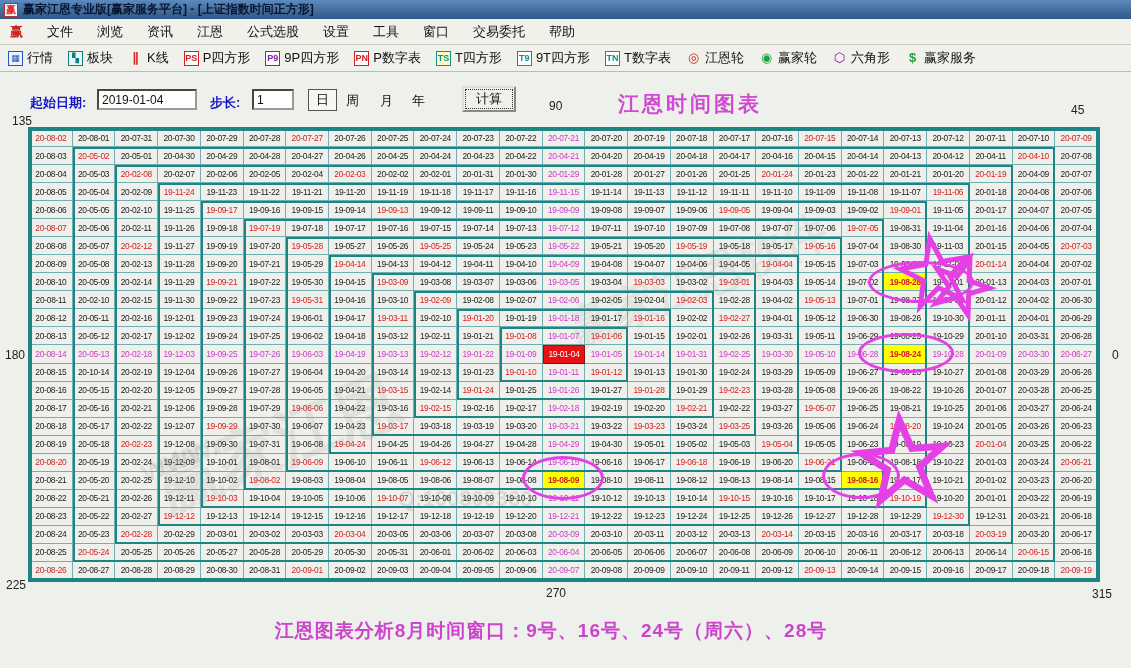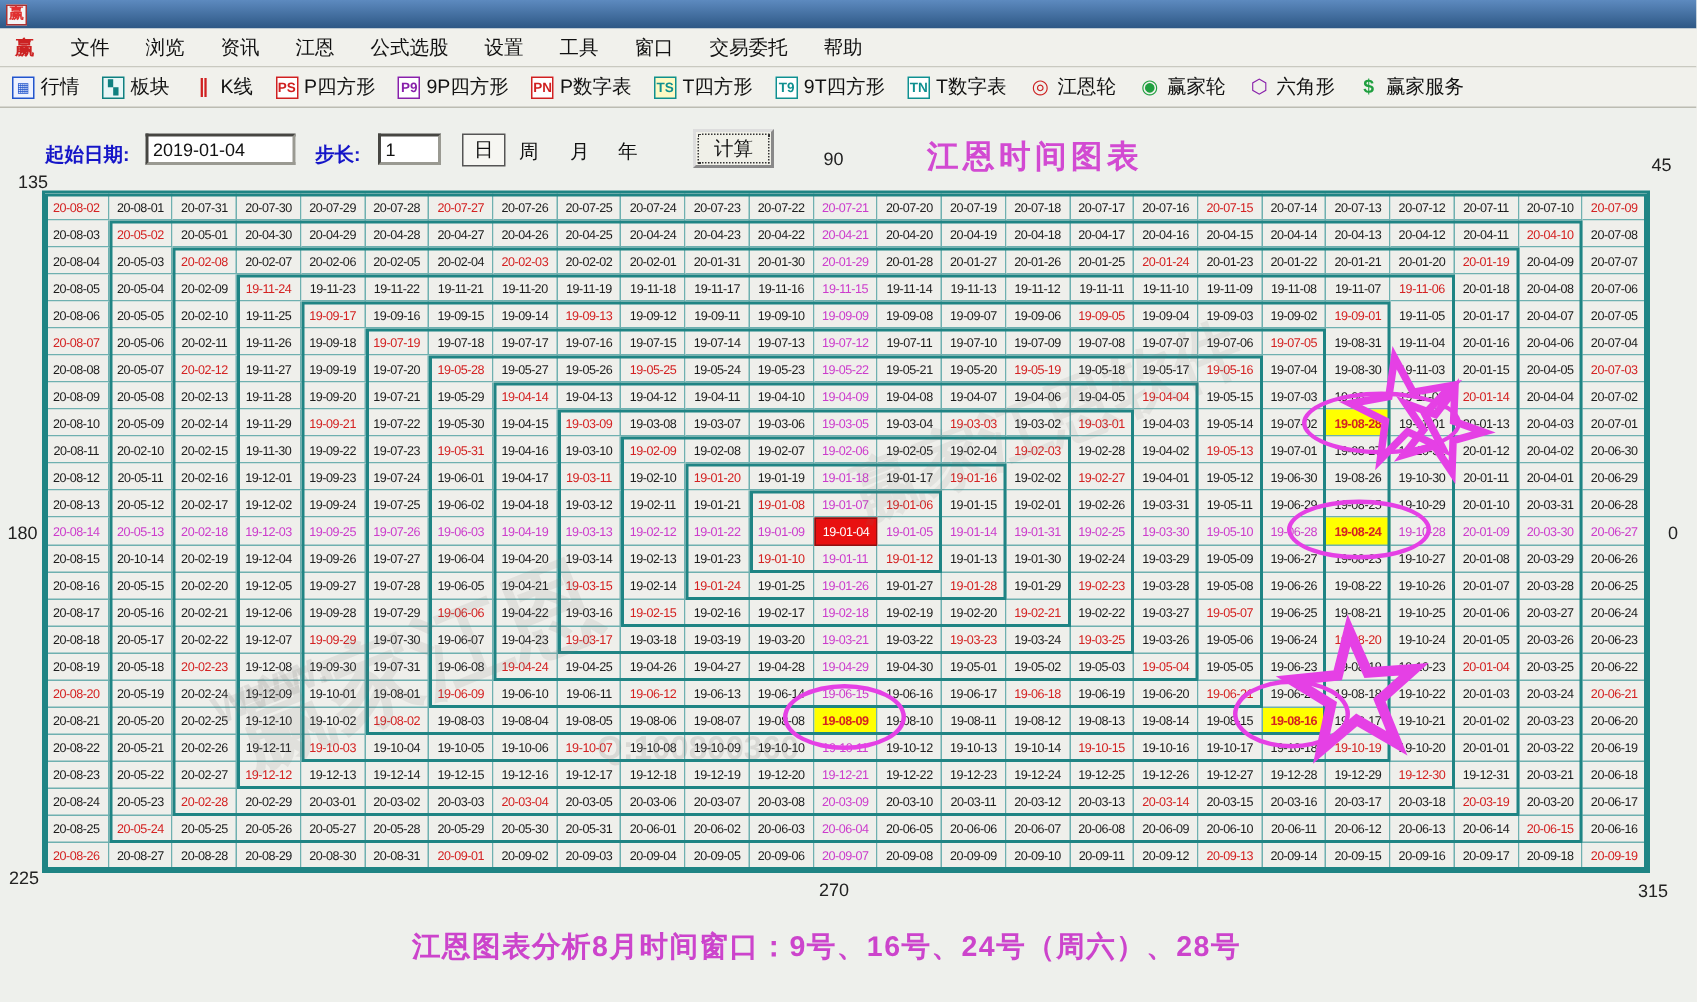--- a/index.html
+++ b/index.html
@@ -57,20 +57,21 @@
   #annot-svg { position:absolute; left:0; top:0; pointer-events:none; }
 
   .caption { position:absolute; left:0; top:618px; width:1102px; text-align:center;
     color:#cc44cc; font-size:19px; font-weight:bold; letter-spacing:1px; }
 </style>
 </head>
 <body>
 
 <div class="titlebar">
   <span class="logo">赢</span>
+  <span>赢家江恩专业版[赢家服务平台] - [上证指数时间正方形]</span>
 </div>
 
 <div class="menubar" id="menubar">
     <span class="accent">赢</span>
     <span class="">文件</span>
     <span class="">浏览</span>
     <span class="">资讯</span>
     <span class="">江恩</span>
     <span class="">公式选股</span>
     <span class="">设置</span>
@@ -146,21 +147,21 @@
   <span class="ptoggle" style="left:346px; top:20px;">周</span>
   <span class="ptoggle" style="left:380px; top:20px;">月</span>
   <span class="ptoggle" style="left:412px; top:20px;">年</span>
 
   <button class="calc-btn" style="left:462px; top:14px;">计算</button>
 
   <span class="chart-title" style="left:618px; top:18px;">江恩时间图表</span>
 
   <span class="angle" style="left:12px;   top:42px;">135</span>
   <span class="angle" style="left:549px;  top:27px;">90</span>
-  <span class="angle" style="left:1101px; top:31px;">45</span>
+  <span class="angle" style="left:1071px; top:31px;">45</span>
   <span class="angle" style="left:5px;    top:276px;">180</span>
   <span class="angle" style="left:1112px; top:276px;">0</span>
   <span class="angle" style="left:6px;    top:506px;">225</span>
   <span class="angle" style="left:546px;  top:514px;">270</span>
   <span class="angle" style="left:1092px; top:515px;">315</span>
 </div>
 
 <div id="grid">
     <div class="cell r">20-08-02</div>
     <div class="cell">20-08-01</div>

